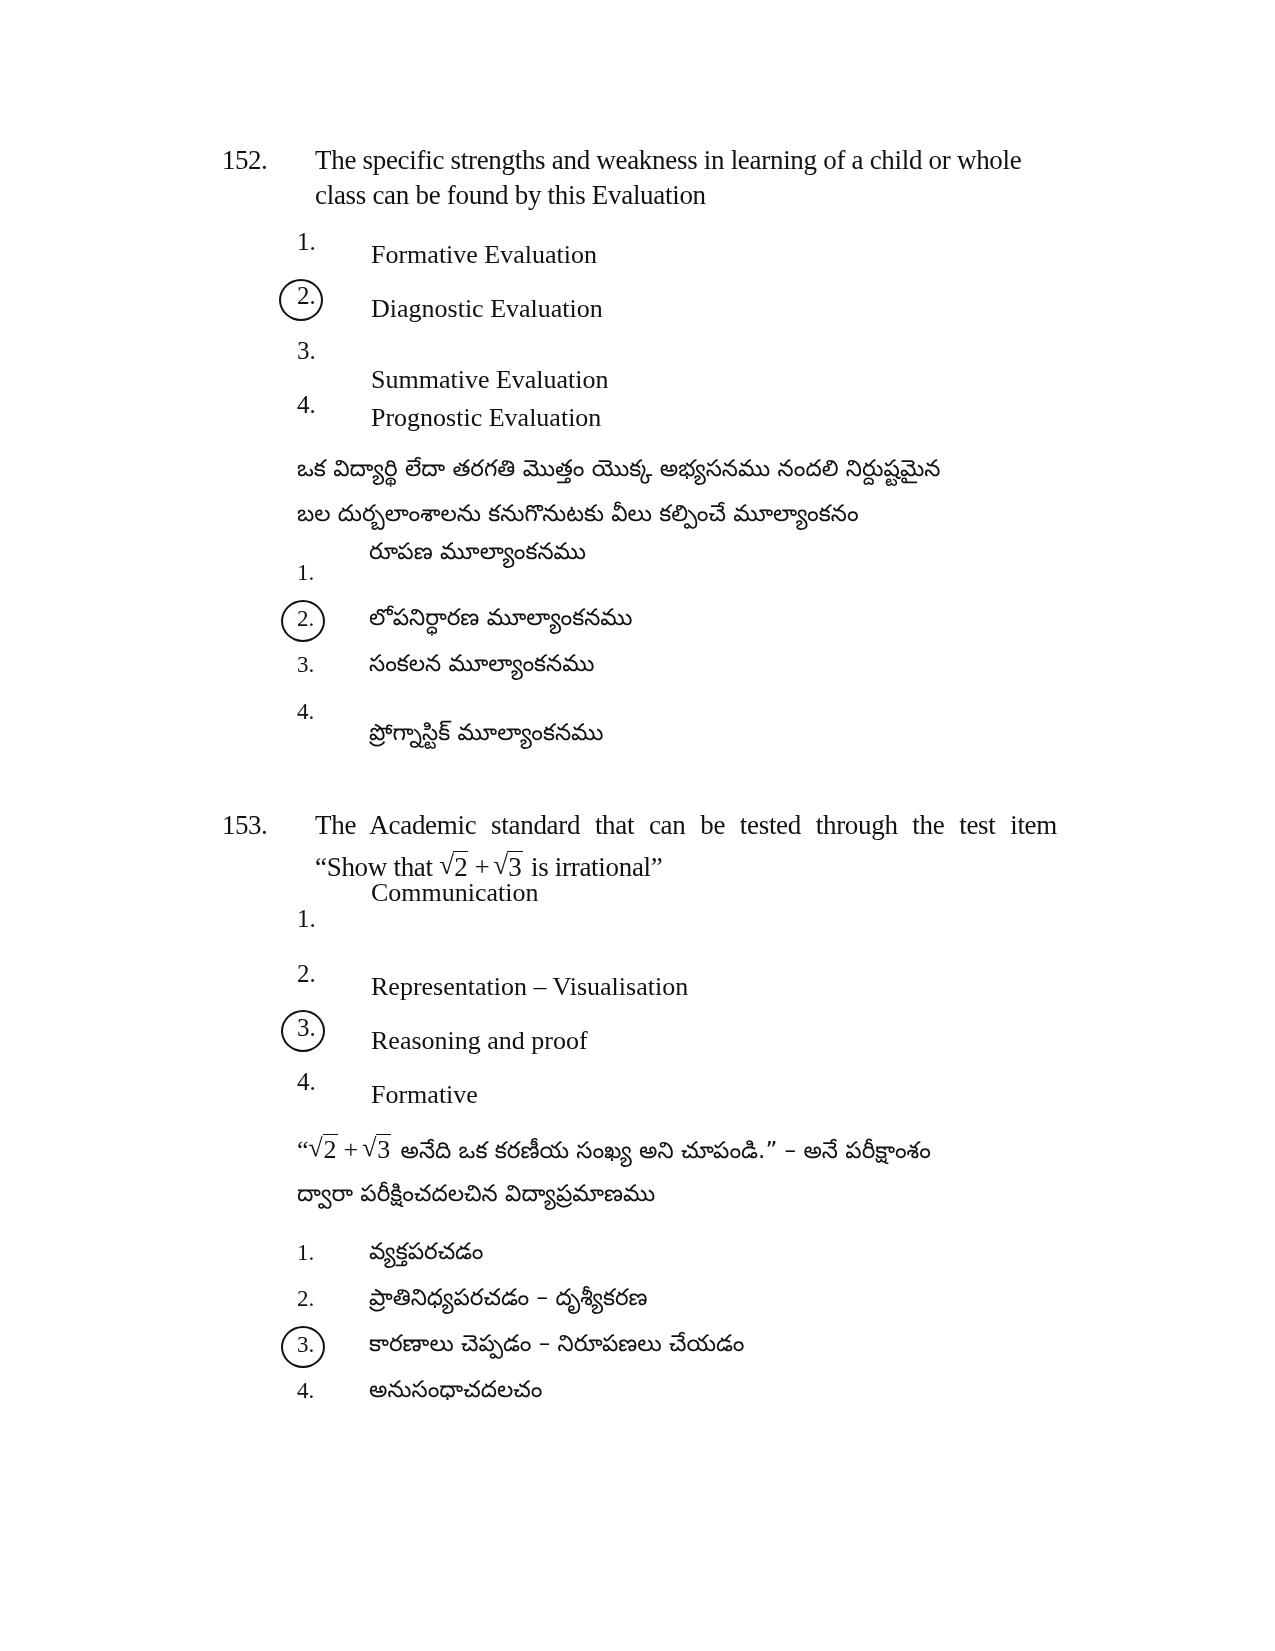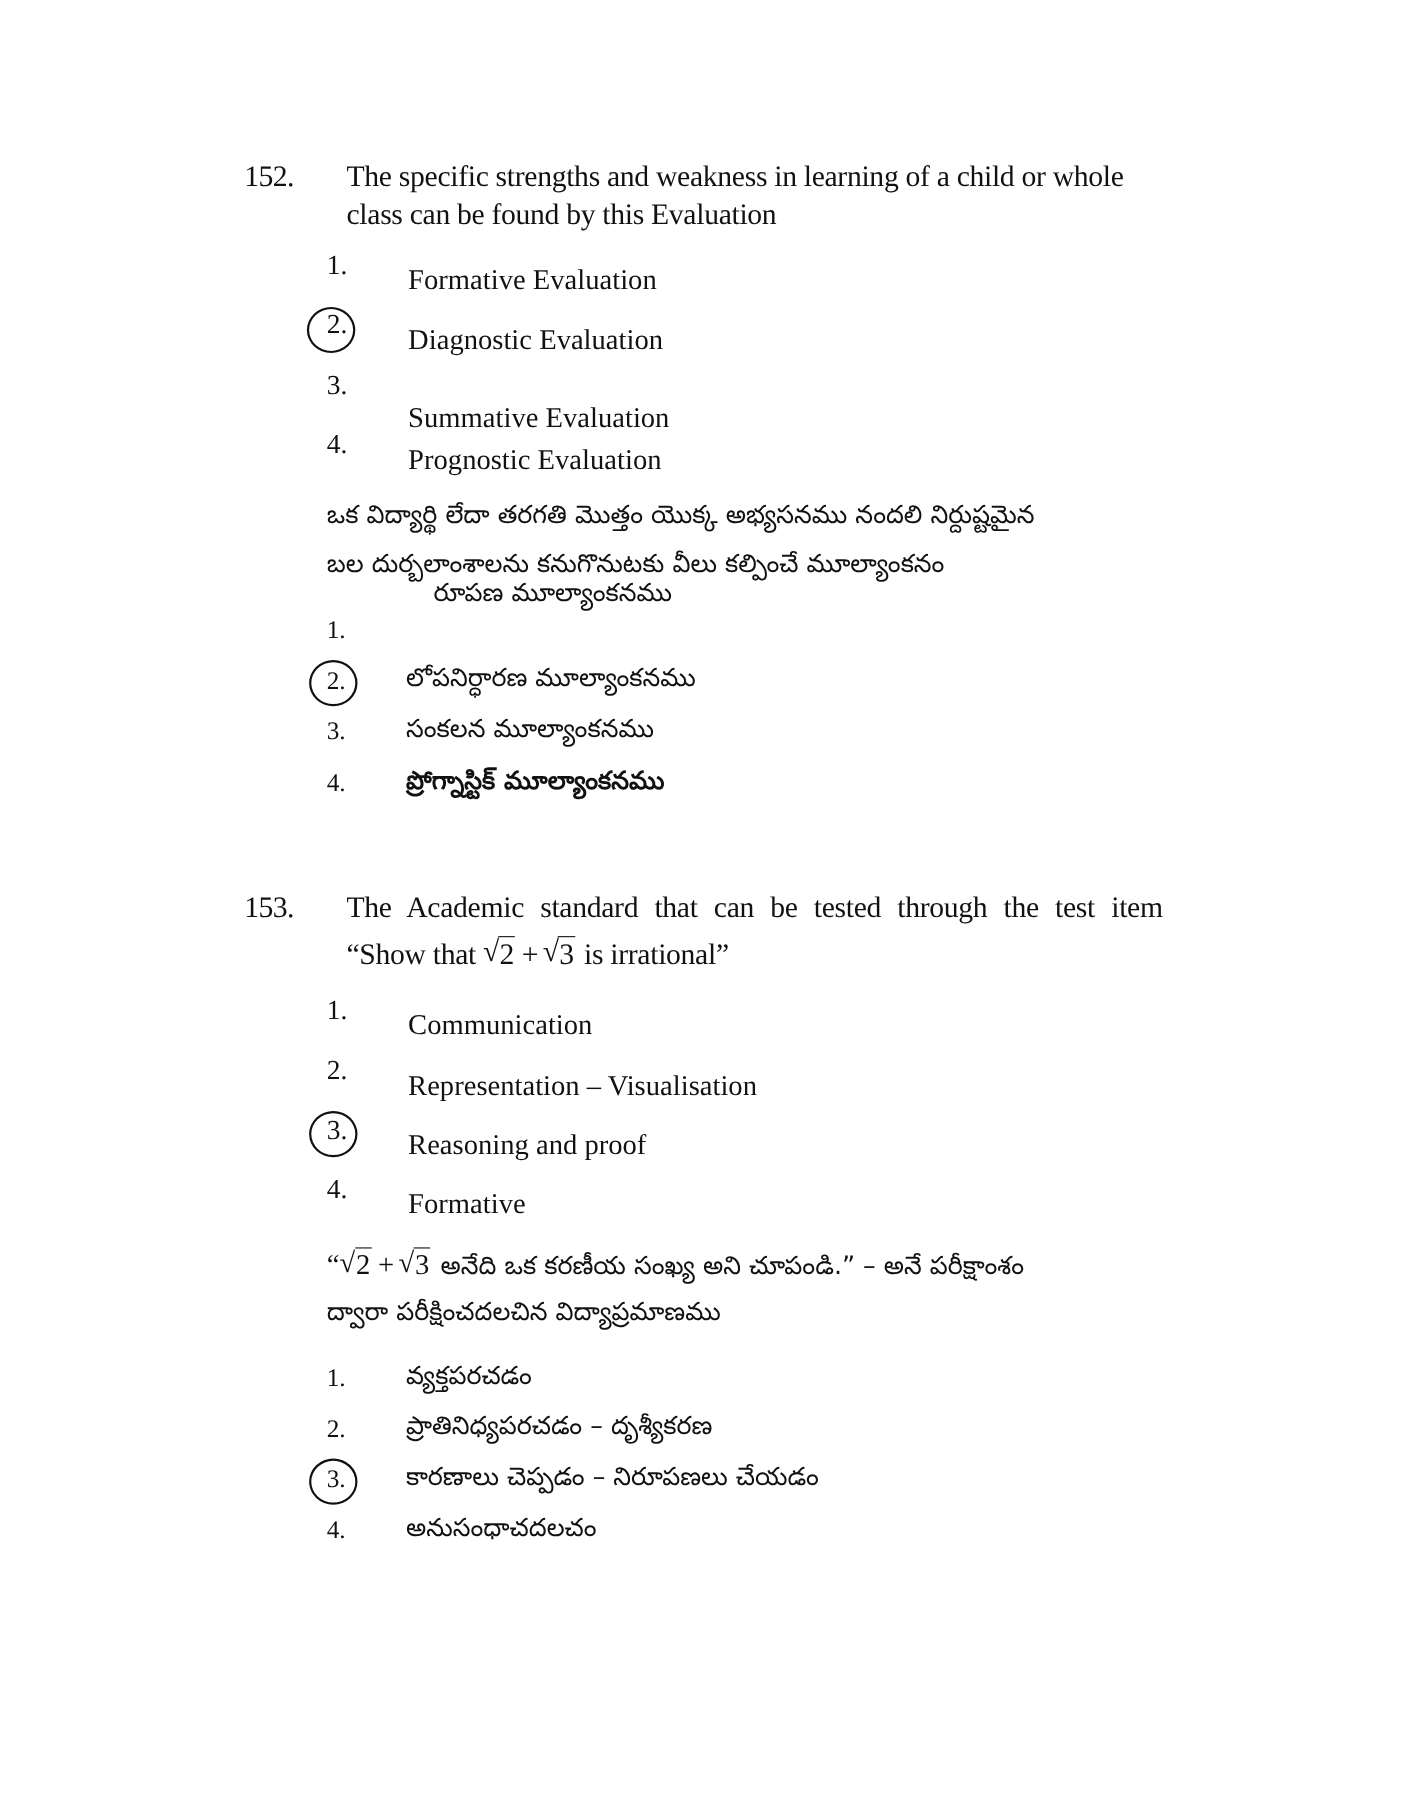--- a/index.html
+++ b/index.html
@@ -49,49 +49,49 @@
         <span class="opt-text serif" style="top:391px;">Prognostic Evaluation</span>
       </div>
     </div>
 
     <div class="tel-line tel" style="top:455px;">ఒక విద్యార్థి లేదా తరగతి మొత్తం యొక్క అభ్యసనము నందలి నిర్దుష్టమైన</div>
     <div class="tel-line tel" style="top:500px;text-align:center;">బల దుర్బలాంశాలను కనుగొనుటకు వీలు కల్పించే మూల్యాంకనం</div>
 
     <div>
       <div>
         <span class="tel-opt-num serif" style="top:560px;">1.</span>
-        <span class="tel-opt-text tel" style="top:526px;margin-left:25px;">రూపణ మూల్యాంకనము</span>
+        <span class="tel-opt-text tel" style="top:538px;">రూపణ మూల్యాంకనము</span>
       </div>
       <div>
         <span class="circle" style="left:281px; top:600px;"></span>
         <span class="tel-opt-num serif" style="top:606px;">2.</span>
         <span class="tel-opt-text tel" style="top:604px;">లోపనిర్ధారణ మూల్యాంకనము</span>
       </div>
       <div>
         <span class="tel-opt-num serif" style="top:652px;">3.</span>
         <span class="tel-opt-text tel" style="top:650px;">సంకలన మూల్యాంకనము</span>
       </div>
       <div>
         <span class="tel-opt-num serif" style="top:699px;">4.</span>
-        <span class="tel-opt-text tel" style="top:697px;font-weight:bold;">ప్రోగ్నాస్టిక్ మూల్యాంకనము</span>
+        <span class="tel-opt-text tel" style="top:719px;">ప్రోగ్నాస్టిక్ మూల్యాంకనము</span>
       </div>
     </div>
   </div>
 
   <div>
     <div class="qnum serif" style="top:810px;">153.</div>
     <div class="qline serif justify" style="top:810px;">The Academic standard that can be tested through the test item</div>
     <div class="qline serif" style="top:852px;">
       <span>“Show that </span><span class="sqrt"><span class="rad">2</span></span><span style="margin:0 4px;">+</span><span class="sqrt"><span class="rad">3</span></span><span> is irrational”</span>
     </div>
 
     <div>
       <div>
         <span class="opt-num serif" style="top:905px;">1.</span>
-        <span class="opt-text serif" style="top:905px;">Communication</span>
+        <span class="opt-text serif" style="top:866px;">Communication</span>
       </div>
       <div>
         <span class="opt-num serif" style="top:960px;">2.</span>
         <span class="opt-text serif" style="top:960px;">Representation – Visualisation</span>
       </div>
       <div>
         <span class="circle" style="left:281px; top:1010px;"></span>
         <span class="opt-num serif" style="top:1014px;">3.</span>
         <span class="opt-text serif" style="top:1014px;">Reasoning and proof</span>
       </div>

